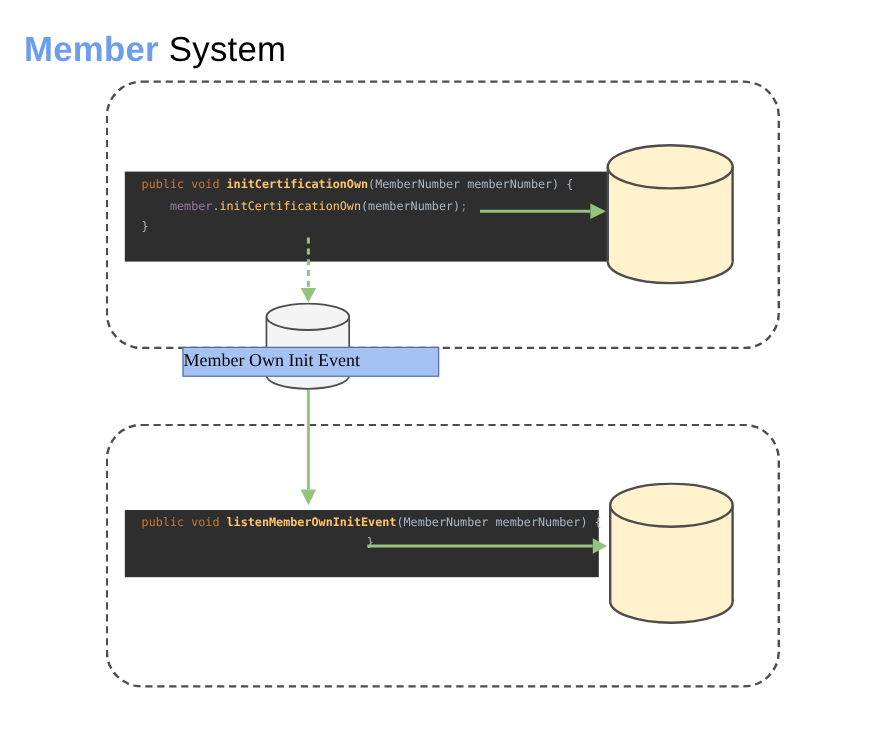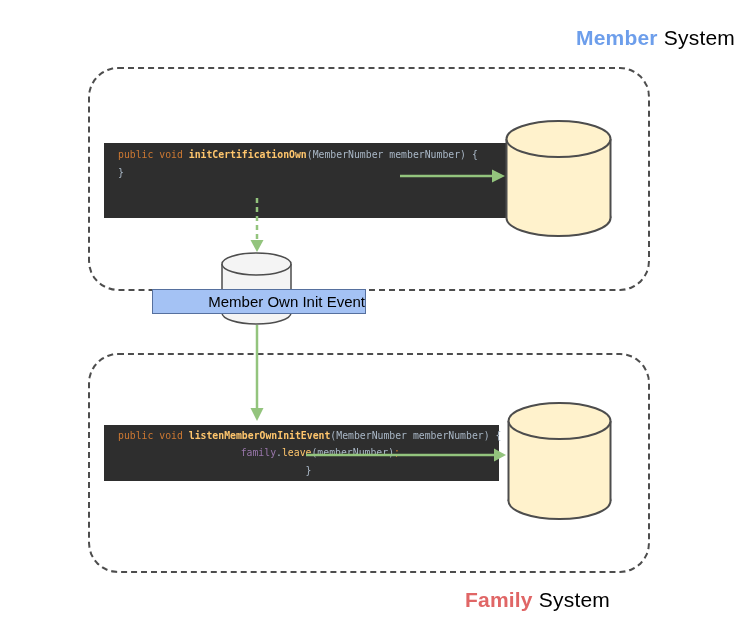--- a/index.html
+++ b/index.html
@@ -1,21 +1,21 @@
 <!DOCTYPE html>
 <html style="--member-accent: #6D9EEB; --family-accent: #E06666; --arrow-green: #93C47D; --boundary-border: #4D4D4D; --code-background: #2E2E2E; --code-keyword: #CC7832; --code-method: #FFC66D; --code-plain: #A9B7C6; --code-field: #9876AA; --code-semicolon: #CC7832; --database-fill: #FFF2CC; --database-stroke: #4D4D4D; --queue-fill: #F4F4F4; --event-label-fill: #A4C2F4;"><head>
 <meta charset="utf-8">
 <style>
   html,body{margin:0;padding:0;background:#ffffff;}
   .canvas{
     position:relative;width:735px;height:629px;background:#ffffff;overflow:hidden;
     font-family:"Liberation Sans", sans-serif;
   }
   .sys-title{
-    position:absolute;font-size:21px;color:#000;text-align:right;
+    position:absolute;font-size:29px;color:#000;text-align:left;
     font-weight:400;letter-spacing:0.2px;
   }
   .sys-title .hl{font-weight:700;}
   .title-member{left:20px;right:0;top:26px;}
   .title-member .hl{color:var(--member-accent);}
   .title-family{left:0;width:610px;top:588px;}
   .title-family .hl{color:var(--family-accent);}
 
   .boundary{
     position:absolute;border:2px dashed var(--boundary-border);
@@ -40,43 +40,43 @@
   .semi{color:var(--code-semicolon);}
 
   .cyl{position:absolute;}
   .cyl-db1{left:505px;top:120px;z-index:3;}
   .cyl-db2{left:507px;top:402px;z-index:3;}
   .cyl-queue{left:221px;top:252px;z-index:4;}
 
   .event-label{
     position:absolute;left:152px;top:289px;width:212px;height:23px;z-index:5;
     background:var(--event-label-fill);border:1px solid #56709E;
-    font-size:15px;color:#000;text-align:right;line-height:23px;
+    font-size:15px;color:#000;text-align:left;line-height:23px;font-family:Liberation Serif, serif;
   }
   .arrow-overlay{position:absolute;left:0;top:0;width:735px;height:629px;z-index:6;pointer-events:none;}
 </style>
 </head>
 <body>
 
 <div class="canvas">
 
   <div class="sys-title title-member"><span class="hl">Member</span><span> System</span></div>
 
   <div class="boundary boundary-member"></div>
 
   <div class="boundary boundary-family"></div>
 
   <div class="codeblock codeblock-member">
     <div class="code-line"><span class="kw">public void </span><span class="decl">initCertificationOwn</span><span class="plain">(MemberNumber memberNumber) {</span></div>
+    <div class="code-line"><span class="plain">    </span><span class="field">member</span><span class="plain">.</span><span class="call">initCertificationOwn</span><span class="plain">(memberNumber)</span><span class="semi">;</span></div>
     <div class="code-line"><span class="plain">}</span></div>
   </div>
 
   <div class="codeblock codeblock-family">
     <div class="code-line"><span class="kw">public void </span><span class="decl">listenMemberOwnInitEvent</span><span class="plain">(MemberNumber memberNumber) {</span></div>
-    <div class="code-line"><span class="plain">    </span><span class="field">family</span><span class="plain">.</span><span class="call">leave</span><span class="plain">(memberNumber)</span><span class="semi">;</span></div>
     <div class="code-line"><span class="plain">}</span></div>
   </div>
 
   <div class="cyl cyl-db1">
     <svg width="107" height="117">
       <ellipse cx="53.5" cy="98" rx="52" ry="18" style="fill:var(--database-fill);stroke:var(--database-stroke);stroke-width:2"></ellipse>
       <rect x="1.5" y="19" width="104" height="79" style="fill:var(--database-fill)"></rect>
       <line x1="1.5" y1="19" x2="1.5" y2="98" style="stroke:var(--database-stroke);stroke-width:2"></line>
       <line x1="105.5" y1="19" x2="105.5" y2="98" style="stroke:var(--database-stroke);stroke-width:2"></line>
       <ellipse cx="53.5" cy="19" rx="52" ry="18" style="fill:var(--database-fill);stroke:var(--database-stroke);stroke-width:2"></ellipse>
@@ -121,15 +121,14 @@
       <line x1="257" y1="325" x2="257" y2="408" style="stroke:var(--arrow-green);stroke-width:2.5"></line>
       <polygon points="250.5,408 263.5,408 257,421" style="fill:var(--arrow-green)"></polygon>
     </g>
 
     <g>
       <line x1="306" y1="455" x2="494" y2="455" style="stroke:var(--arrow-green);stroke-width:2.5"></line>
       <polygon points="494,448.5 494,461.5 506,455" style="fill:var(--arrow-green)"></polygon>
     </g>
   </svg>
 
-  <div class="sys-title title-family"><span class="hl">Family</span><span> System</span></div>
 
 </div>
 
 </body></html>

